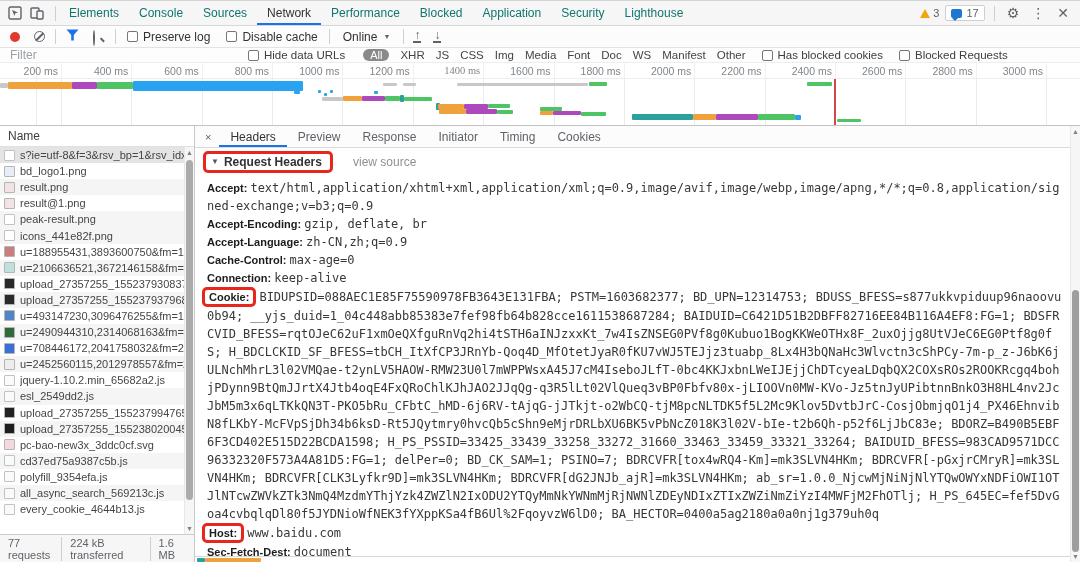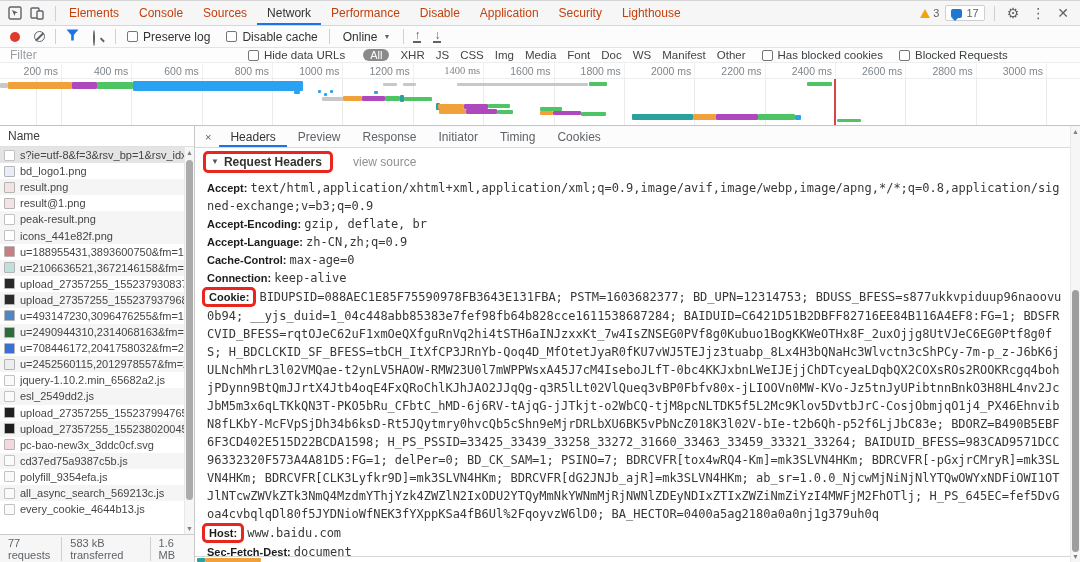--- a/index.html
+++ b/index.html
@@ -5,21 +5,21 @@
   * { margin:0; padding:0; box-sizing:border-box; }
   html,body { width:1080px; height:562px; overflow:hidden; background:#fff;
               font-family:"Liberation Sans", sans-serif; }
   #app { position:relative; width:1080px; height:562px; border-top:1px solid #d4d4d4; background:#fff; }
 
   
   .tabbar { display:flex; align-items:stretch; height:25px; background:#f6f6f6; border-bottom:1px solid #d7d7d7; }
   .tb-icons { display:flex; align-items:center; gap:4px; padding:0 6px; }
   .tb-ic { width:18px; height:18px; display:flex; align-items:center; justify-content:center; color:#5f6368; }
   .vsep { width:1px; height:15px; background:#d0d0d0; align-self:center; margin:0 3px; }
-  .tab { display:flex; align-items:center; padding:0 10px; font-size:12px; color:#c2410c; cursor:default; }
+  .tab { display:flex; align-items:center; padding:0 10px; font-size:12px; color:#0f766e; cursor:default; }
   .tab.active { color:#333; box-shadow:inset 0 -2px 0 #1a73e8; }
   .tabbar-right { margin-left:auto; display:flex; align-items:center; gap:6px; padding-right:8px; }
   .warn-badge { display:flex; align-items:center; gap:3px; font-size:11px; color:#5f6368; }
   .warn-tri { width:0; height:0; border-left:5px solid transparent; border-right:5px solid transparent; border-bottom:9px solid #f2a60d; }
   .msg-badge { display:flex; align-items:center; gap:4px; font-size:11px; color:#5f6368; border:1px solid #d0d0d0; border-radius:2px; padding:1px 5px; background:#fff; }
   .msg-bubble { width:11px; height:9px; background:#1e77d3; border-radius:2px; position:relative; }
   .msg-bubble:after { content:""; position:absolute; left:1px; bottom:-3px; border-left:3px solid transparent; border-right:3px solid transparent; border-top:3px solid #1e77d3; }
   .glyph-btn { color:#5f6368; font-size:14px; padding:0 3px; }
 
   
@@ -117,21 +117,21 @@
           </svg>
       </span>
     </div>
     <span class="vsep"></span>
     <div id="topTabs" style="display:flex;align-items:stretch;">
         <div class="tab">Elements</div>
         <div class="tab">Console</div>
         <div class="tab">Sources</div>
         <div class="tab active">Network</div>
         <div class="tab">Performance</div>
-        <div class="tab">Disable</div>
+        <div class="tab">Blocked</div>
         <div class="tab">Application</div>
         <div class="tab">Security</div>
         <div class="tab">Lighthouse</div>
       </div>
     <div class="tabbar-right">
       <span class="warn-badge">
         <span class="warn-tri"></span>
         <span>3</span>
       </span>
       <span class="msg-badge">
@@ -361,21 +361,21 @@
             <span class="req-label">every_cookie_4644b13.js</span>
           </div>
         </div>
       <div class="lscroll">
         <span class="sc-arrow" style="top:2px;">▲</span>
         <span class="thumb"></span>
         <span class="sc-arrow" style="bottom:2px;">▼</span>
       </div>
       <div class="status">
         <span>77 requests</span>
-        <span>583 kB transferred</span>
+        <span>224 kB transferred</span>
         <span>1.6 MB</span>
       </div>
     </div>
 
     <div class="main-right">
       <div class="dtabs">
         <span class="dclose">×</span>
         <div id="detailTabs" style="display:flex;align-items:stretch;">
             <div class="dtab active">Headers</div>
             <div class="dtab">Preview</div>

